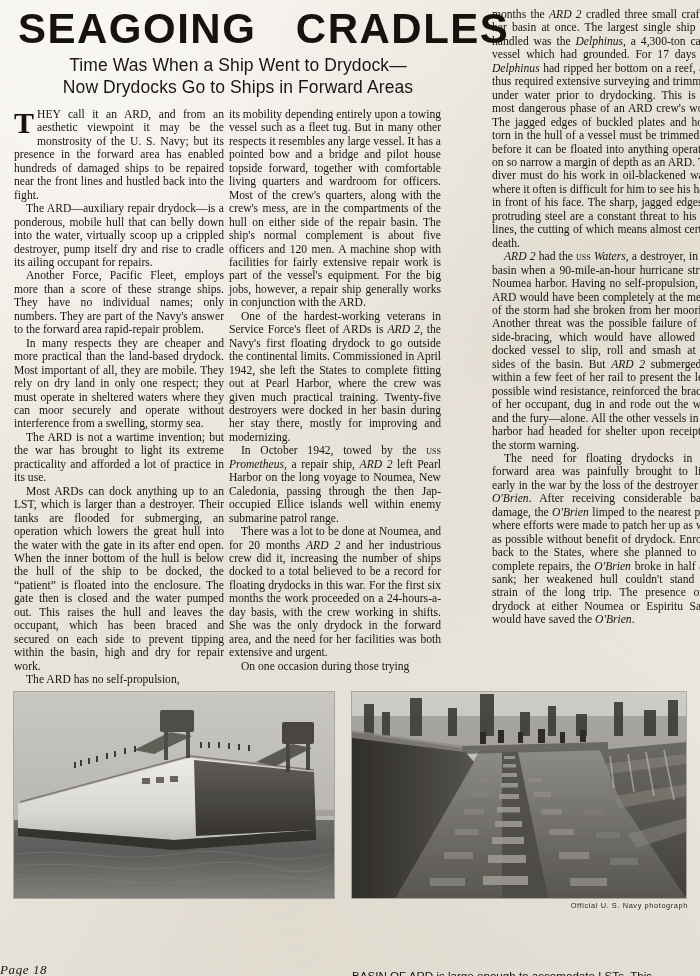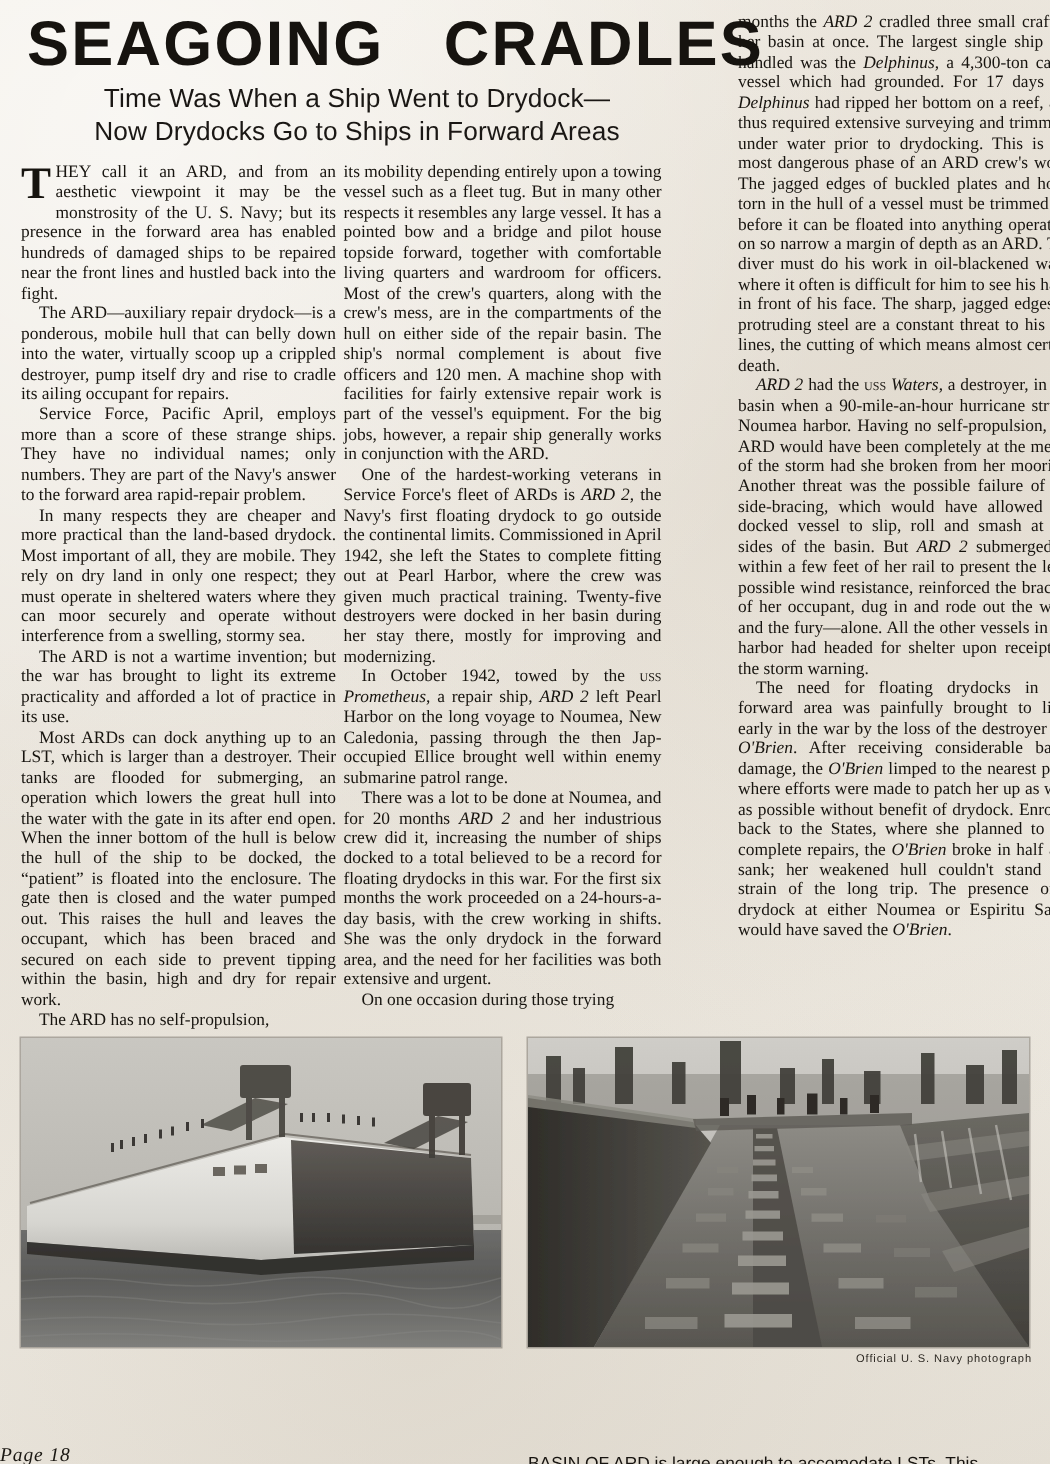--- a/index.html
+++ b/index.html
@@ -161,34 +161,34 @@
         <span class="subhead-line">Time Was When a Ship Went to Drydock—</span>
         <span class="subhead-line">Now Drydocks Go to Ships in Forward Areas</span>
       </div>
     </div>
 
     <div class="col" id="col1">
       <p class="drop-para">
         <span class="dropcap">T</span><span>HEY call it an ARD, and from an aesthetic viewpoint it may be the monstrosity of the U. S. Navy; but its presence in the forward area has enabled hundreds of damaged ships to be repaired near the front lines and hustled back into the fight.</span>
       </p>
       <p><span>The ARD—auxiliary repair drydock—is a ponderous, mobile hull that can belly down into the water, virtually scoop up a crippled destroyer, pump itself dry and rise to cradle its ailing occupant for repairs.</span></p>
-      <p><span>Service Force, Pacific April, employs more than a score of these strange ships. They have no individual names; only numbers. They are part of the Navy's answer to the forward area rapid-repair problem.</span></p>
+      <p><span>Another Force, Pacific Fleet, employs more than a score of these strange ships. They have no individual names; only numbers. They are part of the Navy's answer to the forward area rapid-repair problem.</span></p>
       <p><span>In many respects they are cheaper and more practical than the land-based drydock. Most important of all, they are mobile. They rely on dry land in only one respect; they must operate in sheltered waters where they can moor securely and operate without interference from a swelling, stormy sea.</span></p>
       <p><span>The ARD is not a wartime invention; but the war has brought to light its extreme practicality and afforded a lot of practice in its use.</span></p>
       <p><span>Most ARDs can dock anything up to an LST, which is larger than a destroyer. Their tanks are flooded for submerging, an operation which lowers the great hull into the water with the gate in its after end open. When the inner bottom of the hull is below the hull of the ship to be docked, the “patient” is floated into the enclosure. The gate then is closed and the water pumped out. This raises the hull and leaves the occupant, which has been braced and secured on each side to prevent tipping within the basin, high and dry for repair work.</span></p>
       <p><span>The ARD has no self-propulsion,</span></p>
     </div>
 
     <div class="col" id="col2">
       <p class="no-indent"><span>its mobility depending entirely upon a towing vessel such as a fleet tug. But in many other respects it resembles any large vessel. It has a pointed bow and a bridge and pilot house topside forward, together with comfortable living quarters and wardroom for officers. Most of the crew's quarters, along with the crew's mess, are in the compartments of the hull on either side of the repair basin. The ship's normal complement is about five officers and 120 men. A machine shop with facilities for fairly extensive repair work is part of the vessel's equipment. For the big jobs, however, a repair ship generally works in conjunction with the ARD.</span></p>
       <p>
         <span>One of the hardest-working veterans in Service Force's fleet of ARDs is </span><span class="ital">ARD 2</span><span>, the Navy's first floating drydock to go outside the continental limits. Commissioned in April 1942, she left the States to complete fitting out at Pearl Harbor, where the crew was given much practical training. Twenty-five destroyers were docked in her basin during her stay there, mostly for improving and modernizing.</span>
       </p>
       <p>
-        <span>In October 1942, towed by the </span><span class="smallcaps">uss</span><span> </span><span class="ital">Prometheus</span><span>, a repair ship, </span><span class="ital">ARD 2</span><span> left Pearl Harbor on the long voyage to Noumea, New Caledonia, passing through the then Jap-occupied Ellice brought well within enemy submarine patrol range.</span>
+        <span>In October 1942, towed by the </span><span class="smallcaps">uss</span><span> </span><span class="ital">Prometheus</span><span>, a repair ship, </span><span class="ital">ARD 2</span><span> left Pearl Harbor on the long voyage to Noumea, New Caledonia, passing through the then Jap-occupied Ellice islands well within enemy submarine patrol range.</span>
       </p>
       <p>
         <span>There was a lot to be done at Noumea, and for 20 months </span><span class="ital">ARD 2</span><span> and her industrious crew did it, increasing the number of ships docked to a total believed to be a record for floating drydocks in this war. For the first six months the work proceeded on a 24-hours-a-day basis, with the crew working in shifts. She was the only drydock in the forward area, and the need for her facilities was both extensive and urgent.</span>
       </p>
       <p><span>On one occasion during those trying</span></p>
     </div>
 
     <div class="col" id="col3">
       <p class="no-indent">
         <span>months the </span><span class="ital">ARD 2</span><span> cradled three small craft in her basin at once. The largest single ship she handled was the </span><span class="ital">Delphinus</span><span>, a 4,300-ton cargo vessel which had grounded. For 17 days the </span><span class="ital">Delphinus</span><span> had ripped her bottom on a reef, and thus required extensive surveying and trimming under water prior to drydocking. This is the most dangerous phase of an ARD crew's work. The jagged edges of buckled plates and holes torn in the hull of a vessel must be trimmed off before it can be floated into anything operating on so narrow a margin of depth as an ARD. The diver must do his work in oil-blackened water where it often is difficult for him to see his hand in front of his face. The sharp, jagged edges of protruding steel are a constant threat to his life lines, the cutting of which means almost certain death.</span>

